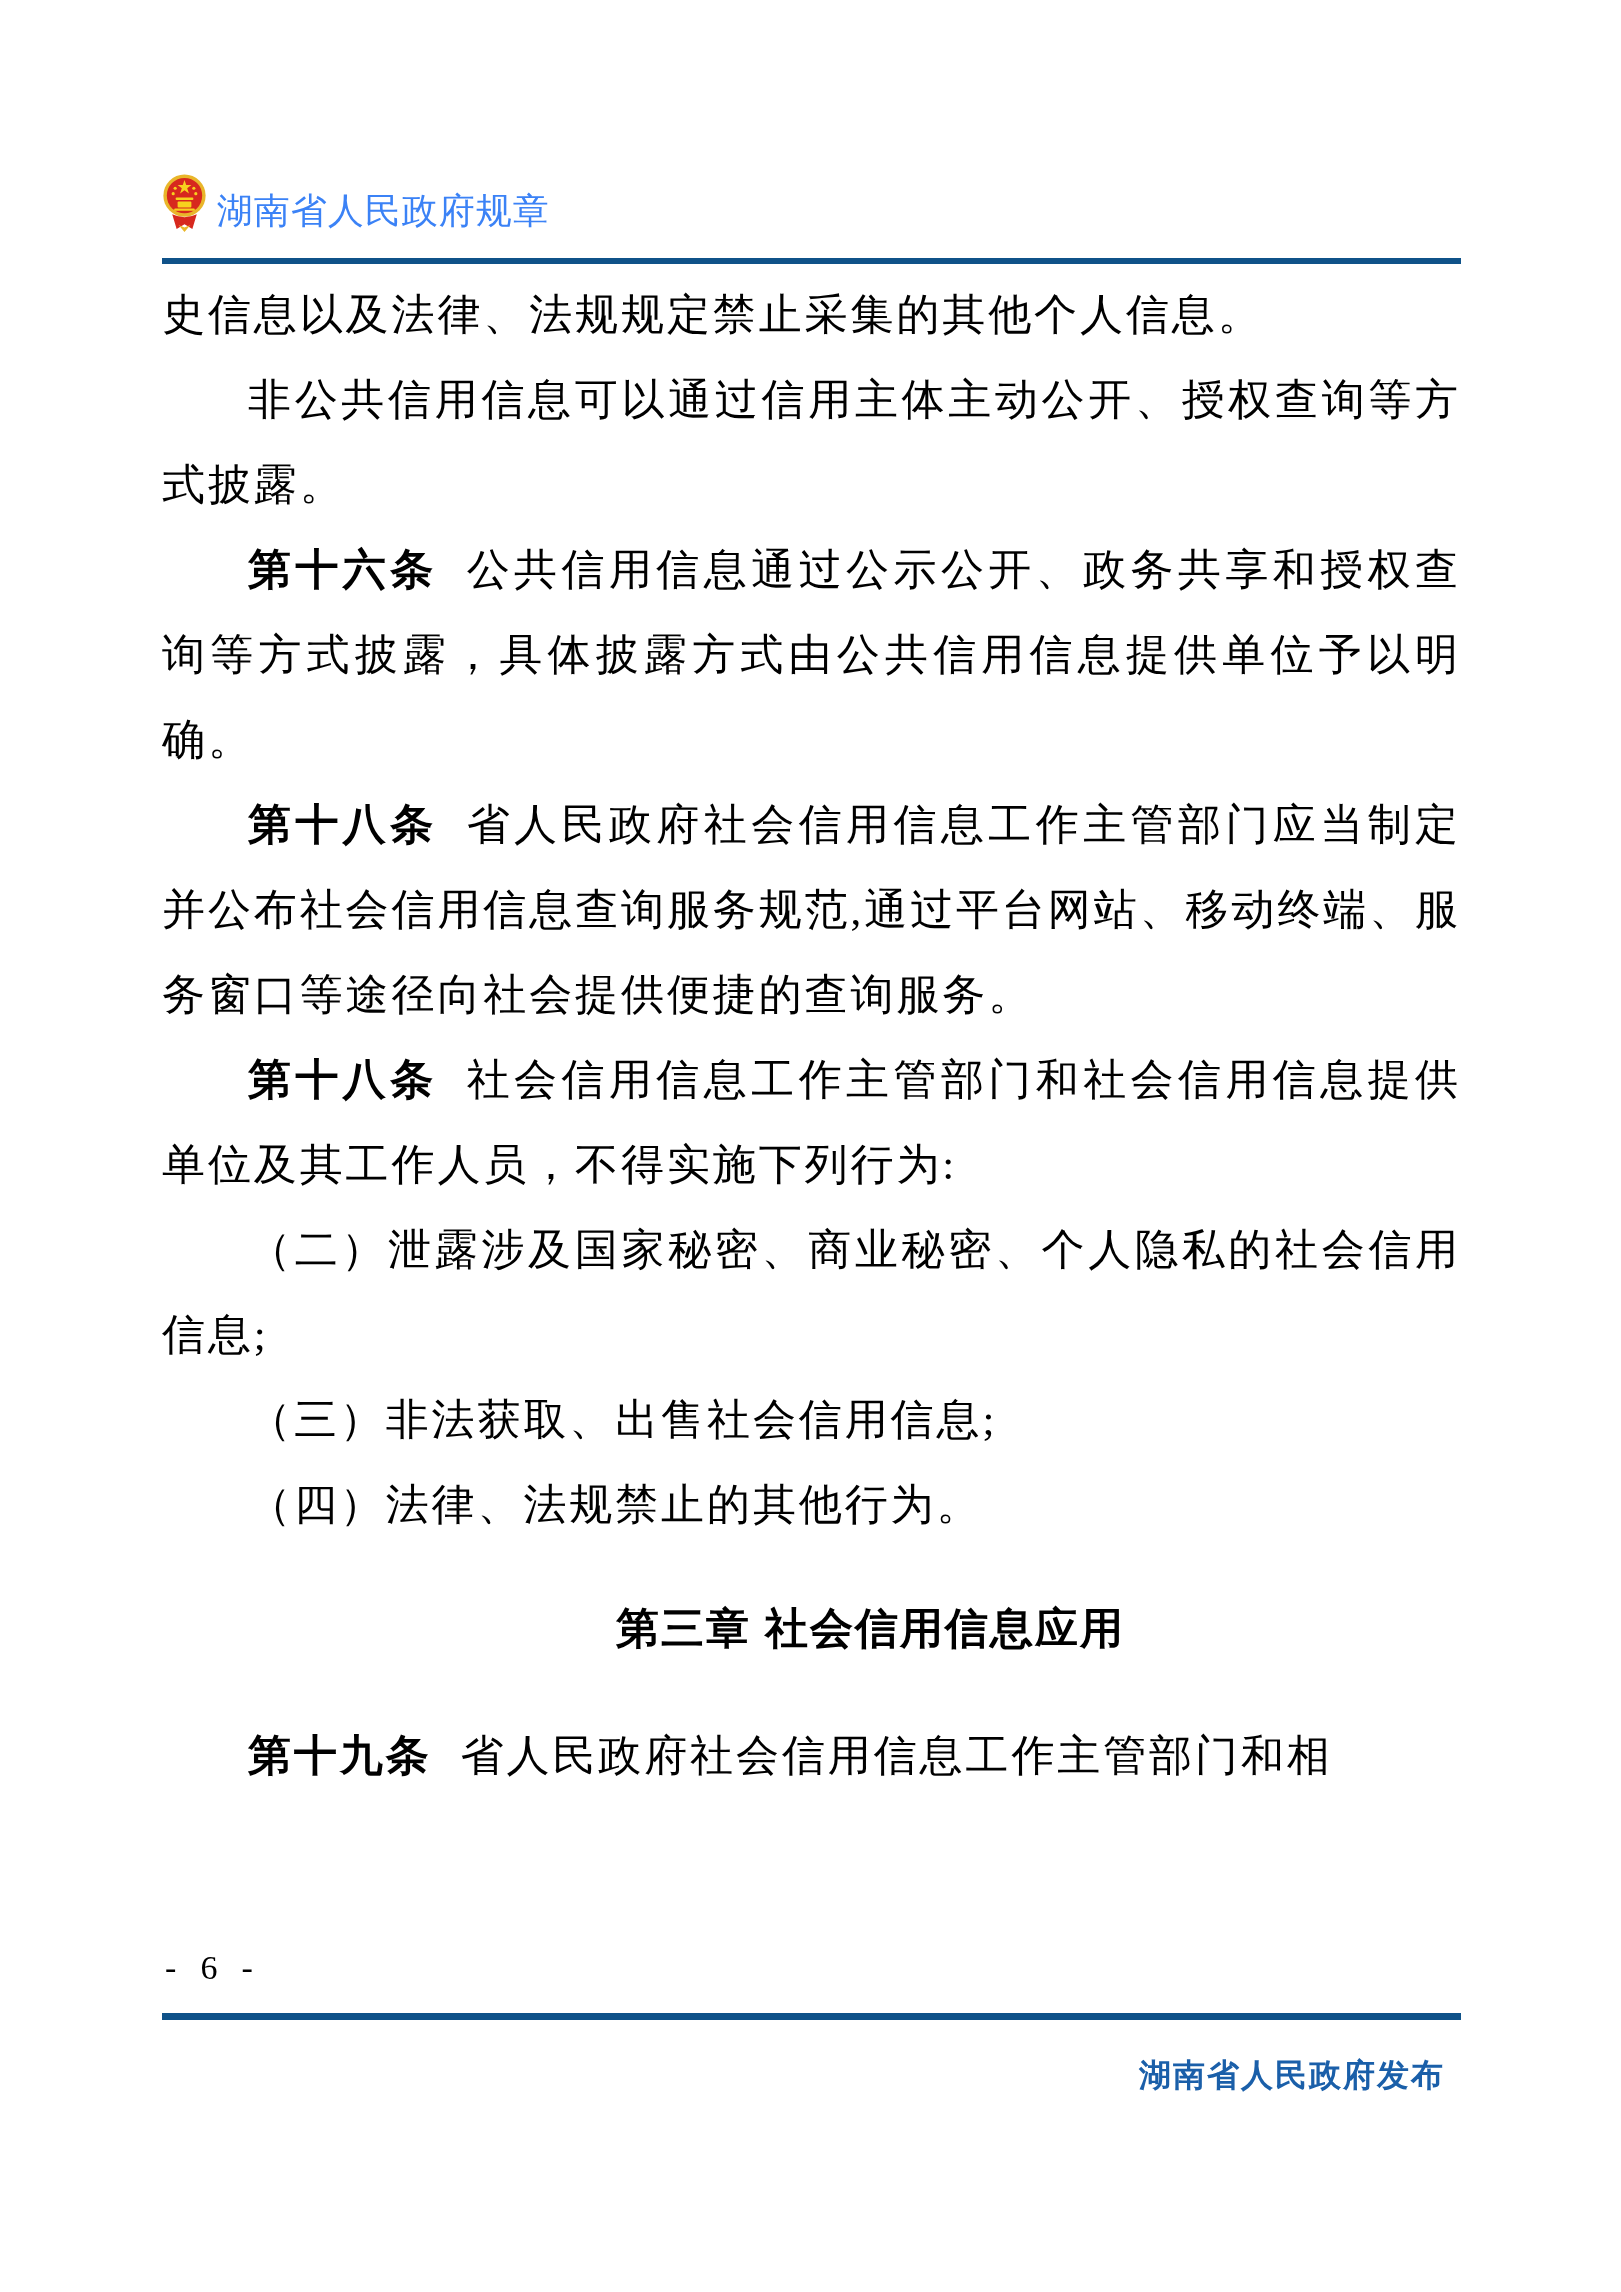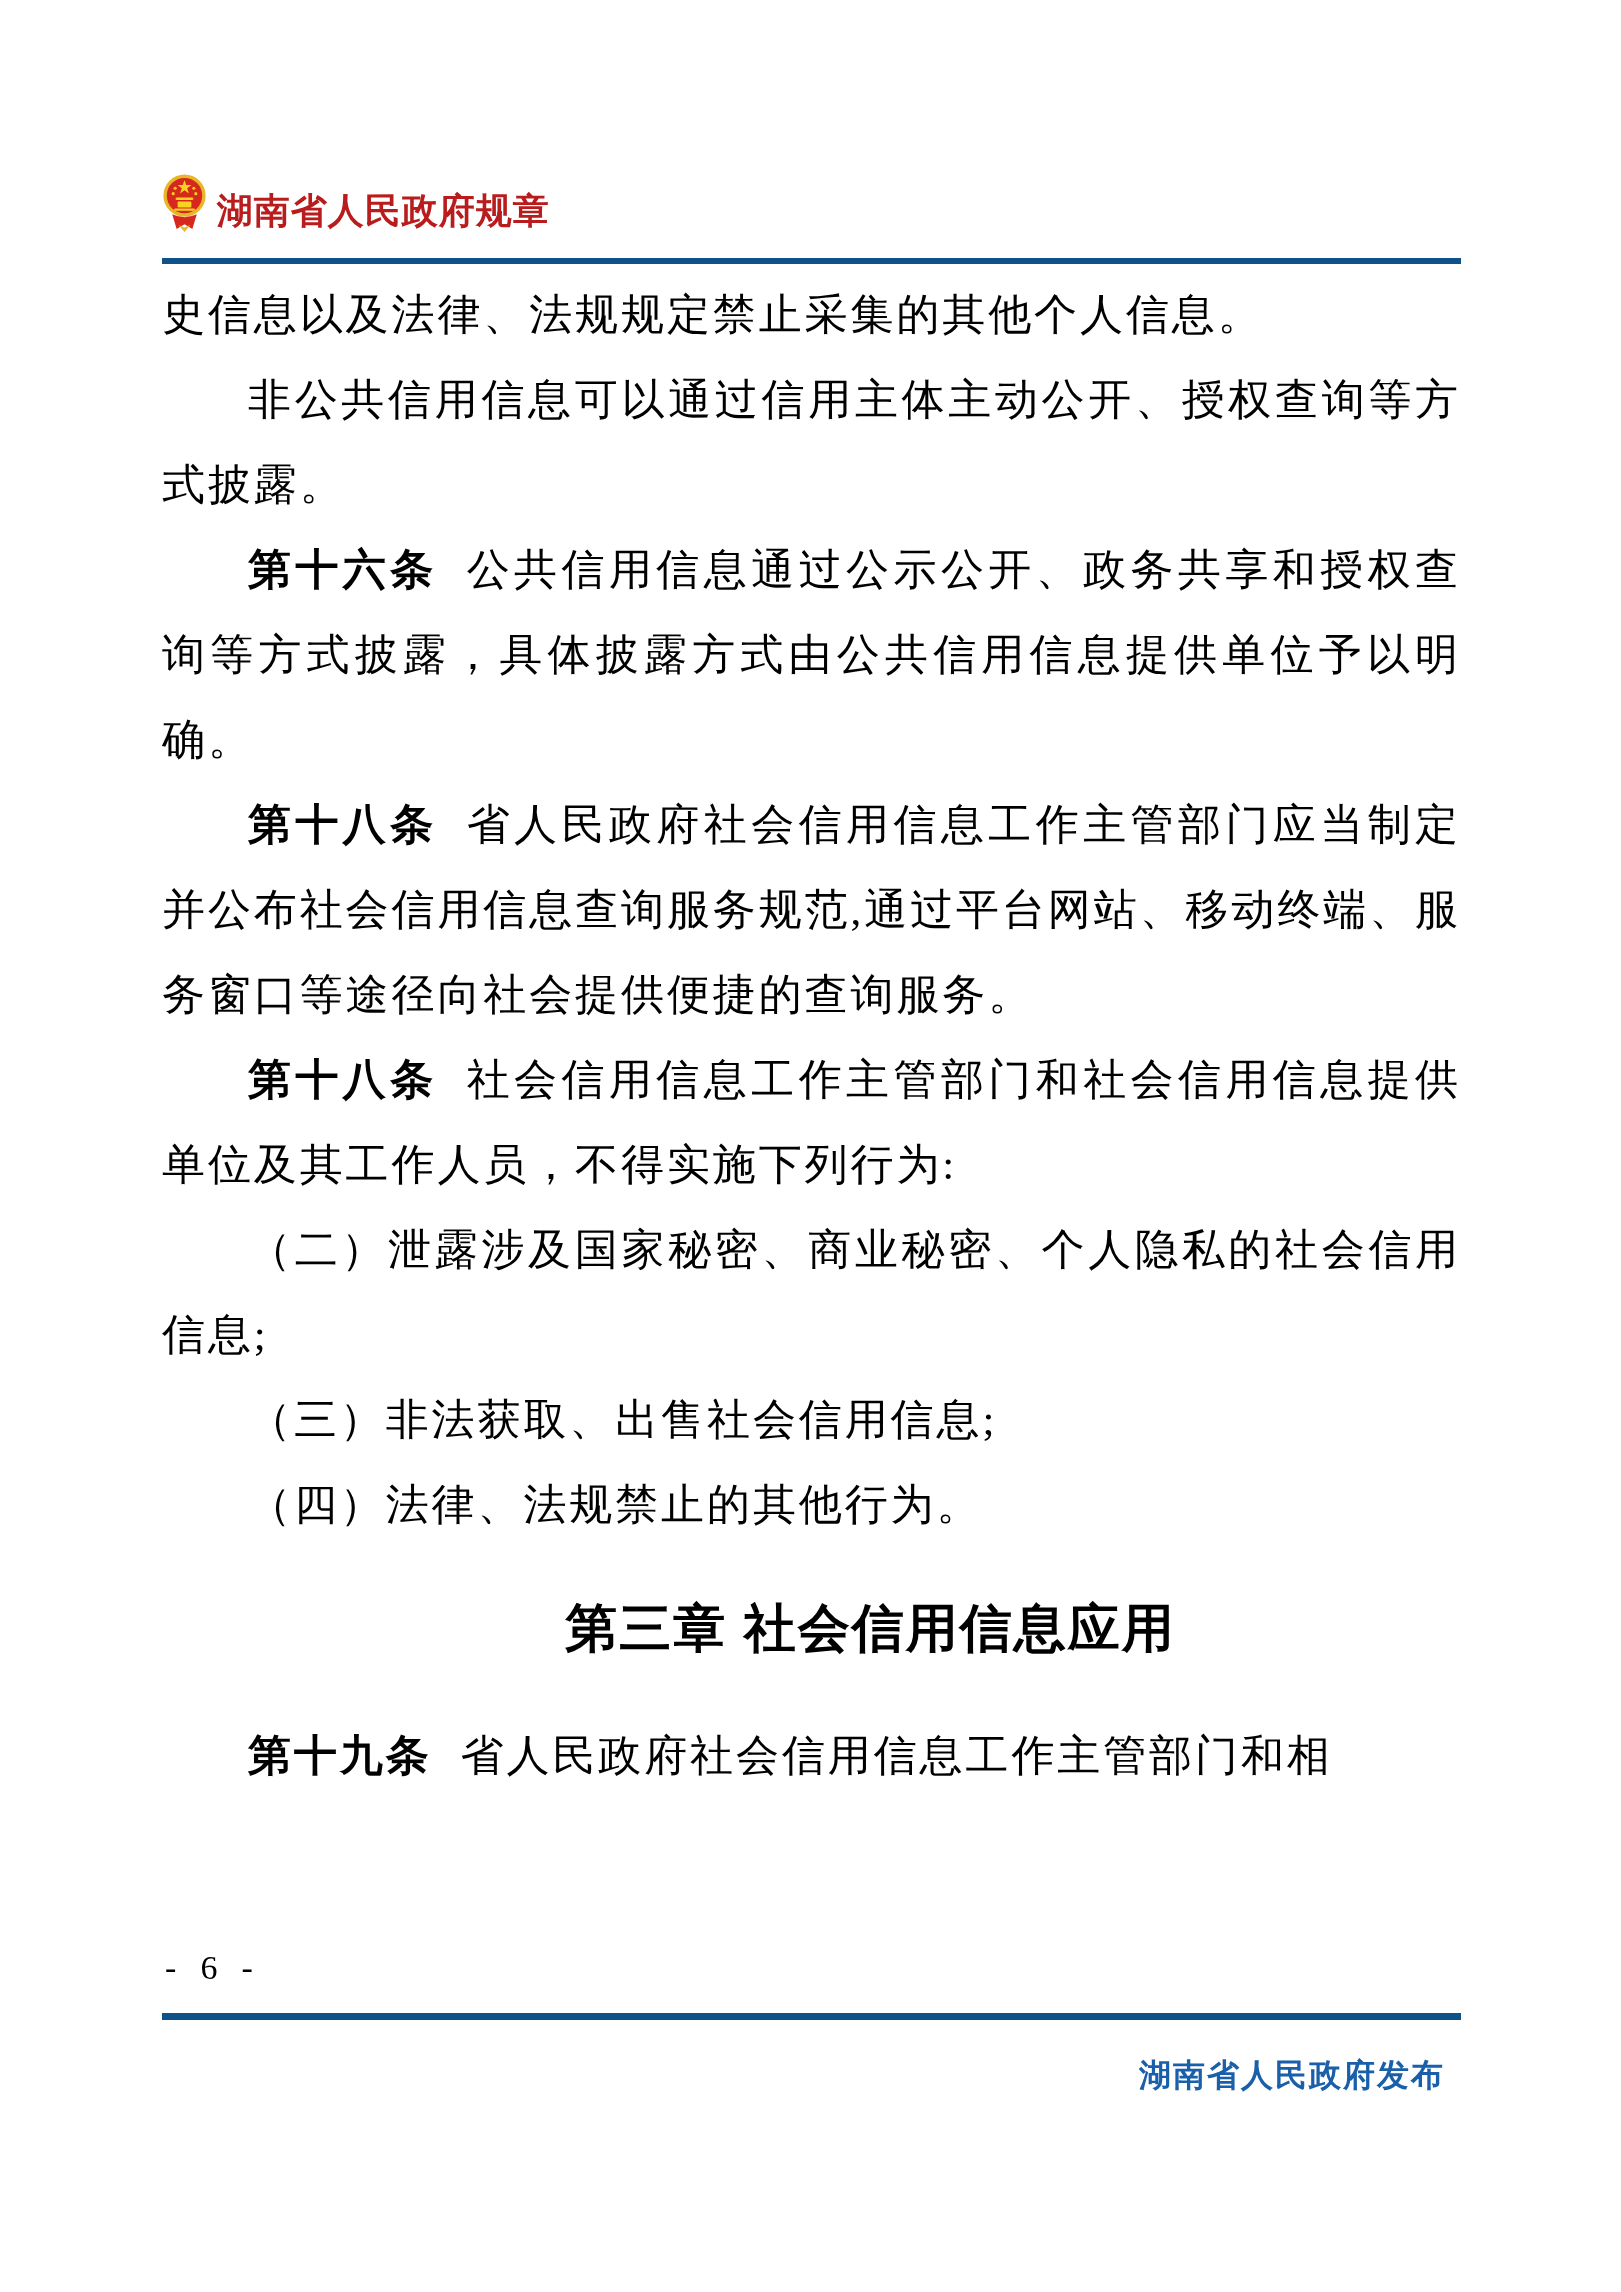--- a/index.html
+++ b/index.html
@@ -18,23 +18,23 @@
     width: 1299px;
   }
   .header-row {
     display: flex;
     align-items: center;
     gap: 9.8px;
     height: 59px;
   }
   .header-title {
     font-family: "Liberation Sans", "DejaVu Sans", sans-serif;
-    font-weight: 700;
+    font-weight: 400;
     font-size: 36px;
-    color: #b91c1c;
+    color: #3b82f6;
     letter-spacing: 1px;
     white-space: nowrap;
     margin-top: 17px;
   }
   .header-rule {
     margin-top: 25.5px;
     height: 6.9px;
     background: #0f5289;
   }
 
@@ -54,21 +54,21 @@
   .lead {
     font-family: "Liberation Sans", "DejaVu Sans", sans-serif;
     font-weight: 700;
     margin-right: 29px;
   }
   .chapter-heading {
     margin: 39px 0 42px 118px;
     text-align: center;
     font-family: "Liberation Sans", "DejaVu Sans", sans-serif;
     font-weight: 700;
-    font-size: 52px;
+    font-size: 43px;
     line-height: 85px;
     letter-spacing: 2px;
     color: #000000;
   }
 
   
   .page-number {
     position: absolute;
     left: 165px; top: 1949px;
     font-size: 34px;

